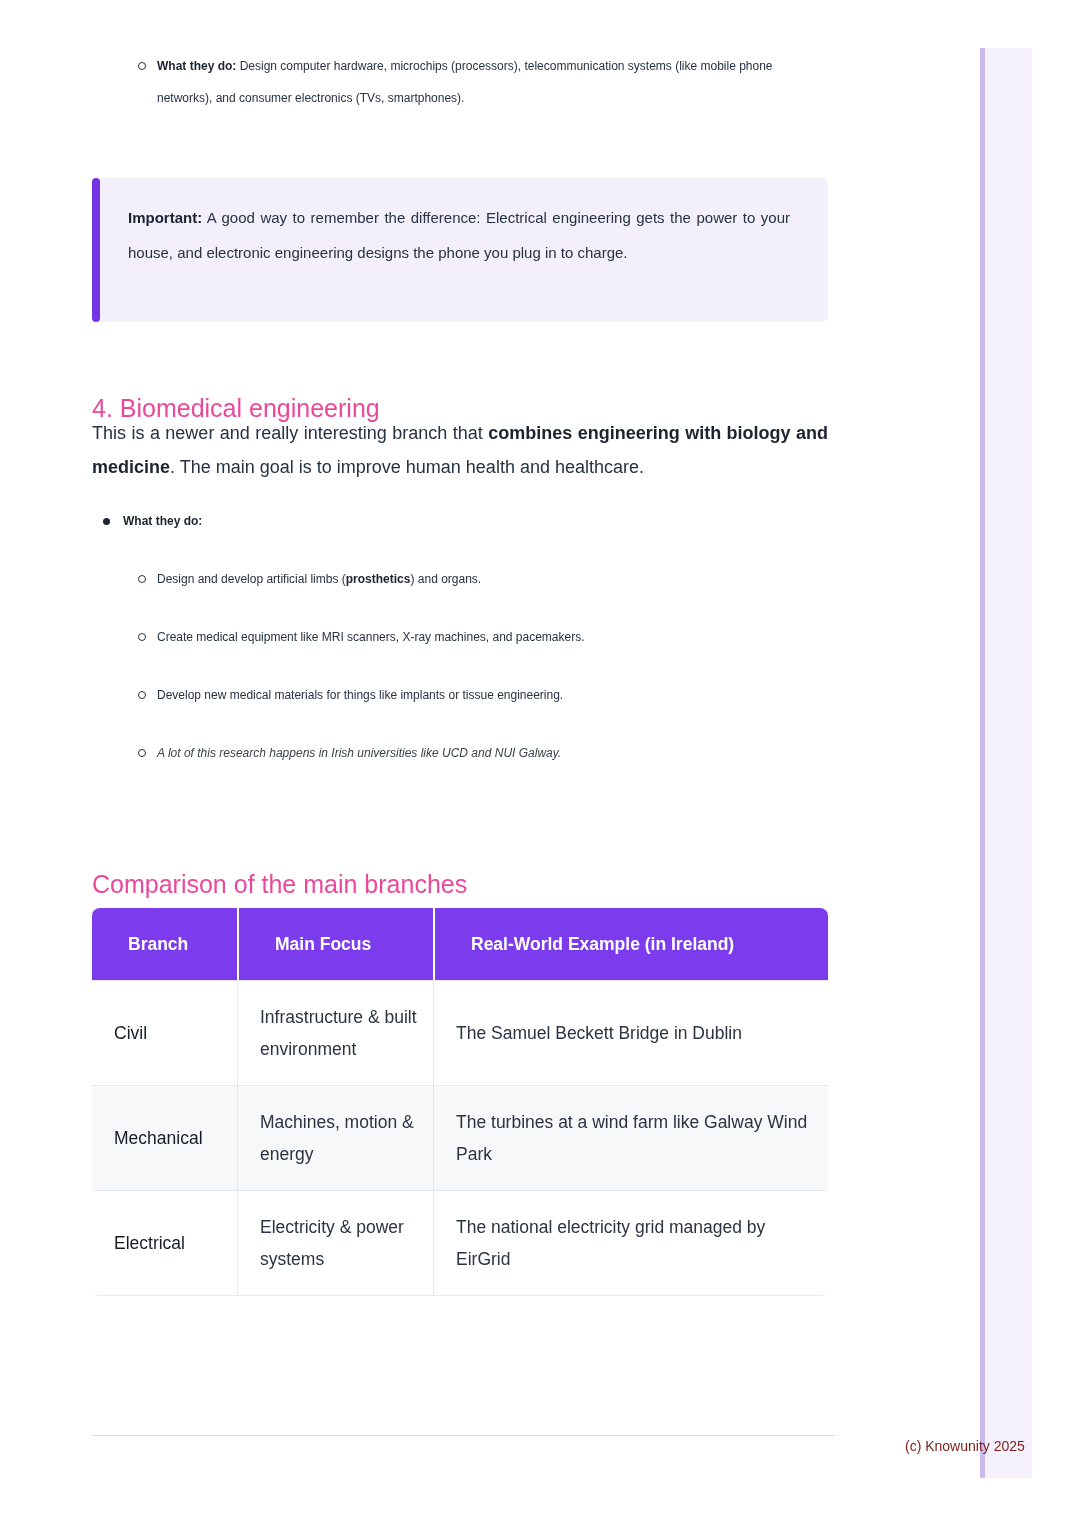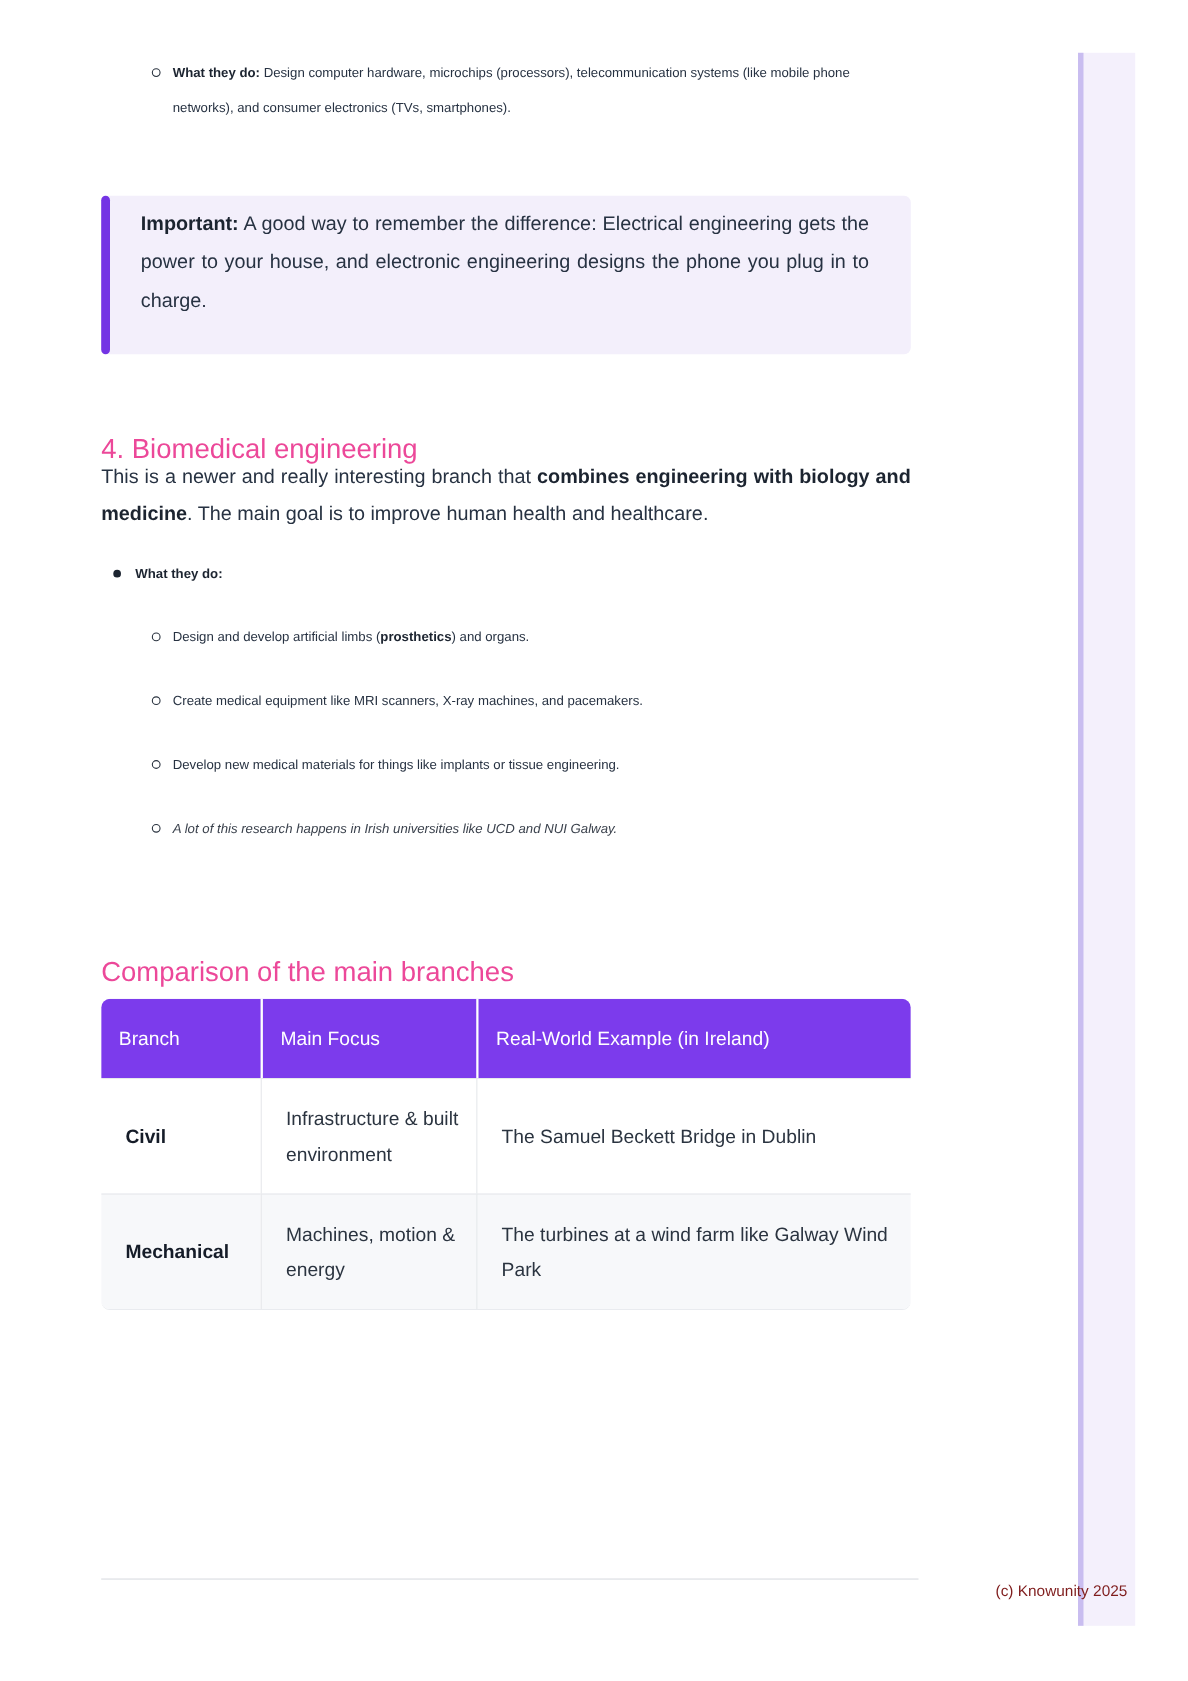--- a/index.html
+++ b/index.html
@@ -30,21 +30,21 @@
   
   .callout {
     position: absolute; top: 178px; left: 0; width: 736px; height: 144px;
     background: #f3effb; border-radius: 6px;
   }
   .callout-bar {
     position: absolute; left: 0; top: 0; bottom: 0; width: 8px;
     background: #7434e4; border-radius: 8px;
   }
   .callout-text {
-    padding: 8px 38px 0 36px; font-size: 18px; line-height: 35px;
+    padding: 22px 38px 0 36px; font-size: 15px; line-height: 35px;
     text-align: justify; color: #273242;
   }
 
   .section-heading {
     position: absolute; left: 0; font-size: 25px; font-weight: normal; color: #ec4899; margin-top: 32px;
   }
   #heading-biomedical { top: 362px; }
   #heading-comparison { top: 838px; }
 
   .intro {
@@ -57,32 +57,32 @@
   .italic-item .l2-text { font-style: italic; color: #3a414c; }
 
   
   .table-wrap {
     position: absolute; top: 908px; left: 0; width: 736px;
     border-radius: 8px; overflow: hidden; border-bottom: 1px solid #e9ebef;
   }
   table { border-collapse: separate; border-spacing: 0; width: 736px; table-layout: fixed; }
   col.c1 { width: 145px; } col.c2 { width: 196px; } col.c3 { width: 395px; }
   th {
-    background: #7c3bec; color: #ffffff; font-size: 17.5px; font-weight: normal;
-    height: 72px; text-align: left; padding: 0 14px 0 16px; vertical-align: middle;
+    background: #7c3bec; color: #ffffff; font-size: 17.5px; font-weight: bold;
+    height: 72px; text-align: left; padding: 0 14px 0 36px; vertical-align: middle;
   }
   th + th { border-left: 2px solid #ffffff; }
   td {
     height: 105px; vertical-align: middle; padding: 0 16px 0 22px;
     font-size: 17.5px; line-height: 32px; color: #2b3440;
     border-top: 1px solid #e6e8ec; background: #ffffff;
   }
   td + td { border-left: 1px solid #e6e8ec; }
   tr.alt td { background: #f7f8fa; }
-  td.branch { font-weight: bold; color: #151c28; }
+  td.branch { font-weight: normal; color: #151c28; }
 
   .divider {
     position: absolute; top: 1435px; left: 92px; width: 743px; height: 0;
     border-top: 1px solid #d9dce1;
   }
   .footer {
     position: absolute; left: 905px; top: 1438px; font-size: 14px; color: #7f1d1d;
     white-space: nowrap; z-index: 2;
   }
   .side-strip {
@@ -152,20 +152,25 @@
         <tr>
           <td class="branch">Civil</td>
           <td>Infrastructure &amp; built environment</td>
           <td>The Samuel Beckett Bridge in Dublin</td>
         </tr>
         <tr class="alt">
           <td class="branch">Mechanical</td>
           <td>Machines, motion &amp; energy</td>
           <td>The turbines at a wind farm like Galway Wind Park</td>
         </tr>
+        <tr>
+          <td class="branch">Electrical</td>
+          <td>Electricity &amp; power systems</td>
+          <td>The national electricity grid managed by EirGrid</td>
+        </tr>
       </tbody>
     </table>
   </div>
 
 </div>
 
 <div class="divider"></div>
 <div class="footer">(c) Knowunity 2025</div>
 <div class="side-strip"></div>
 

